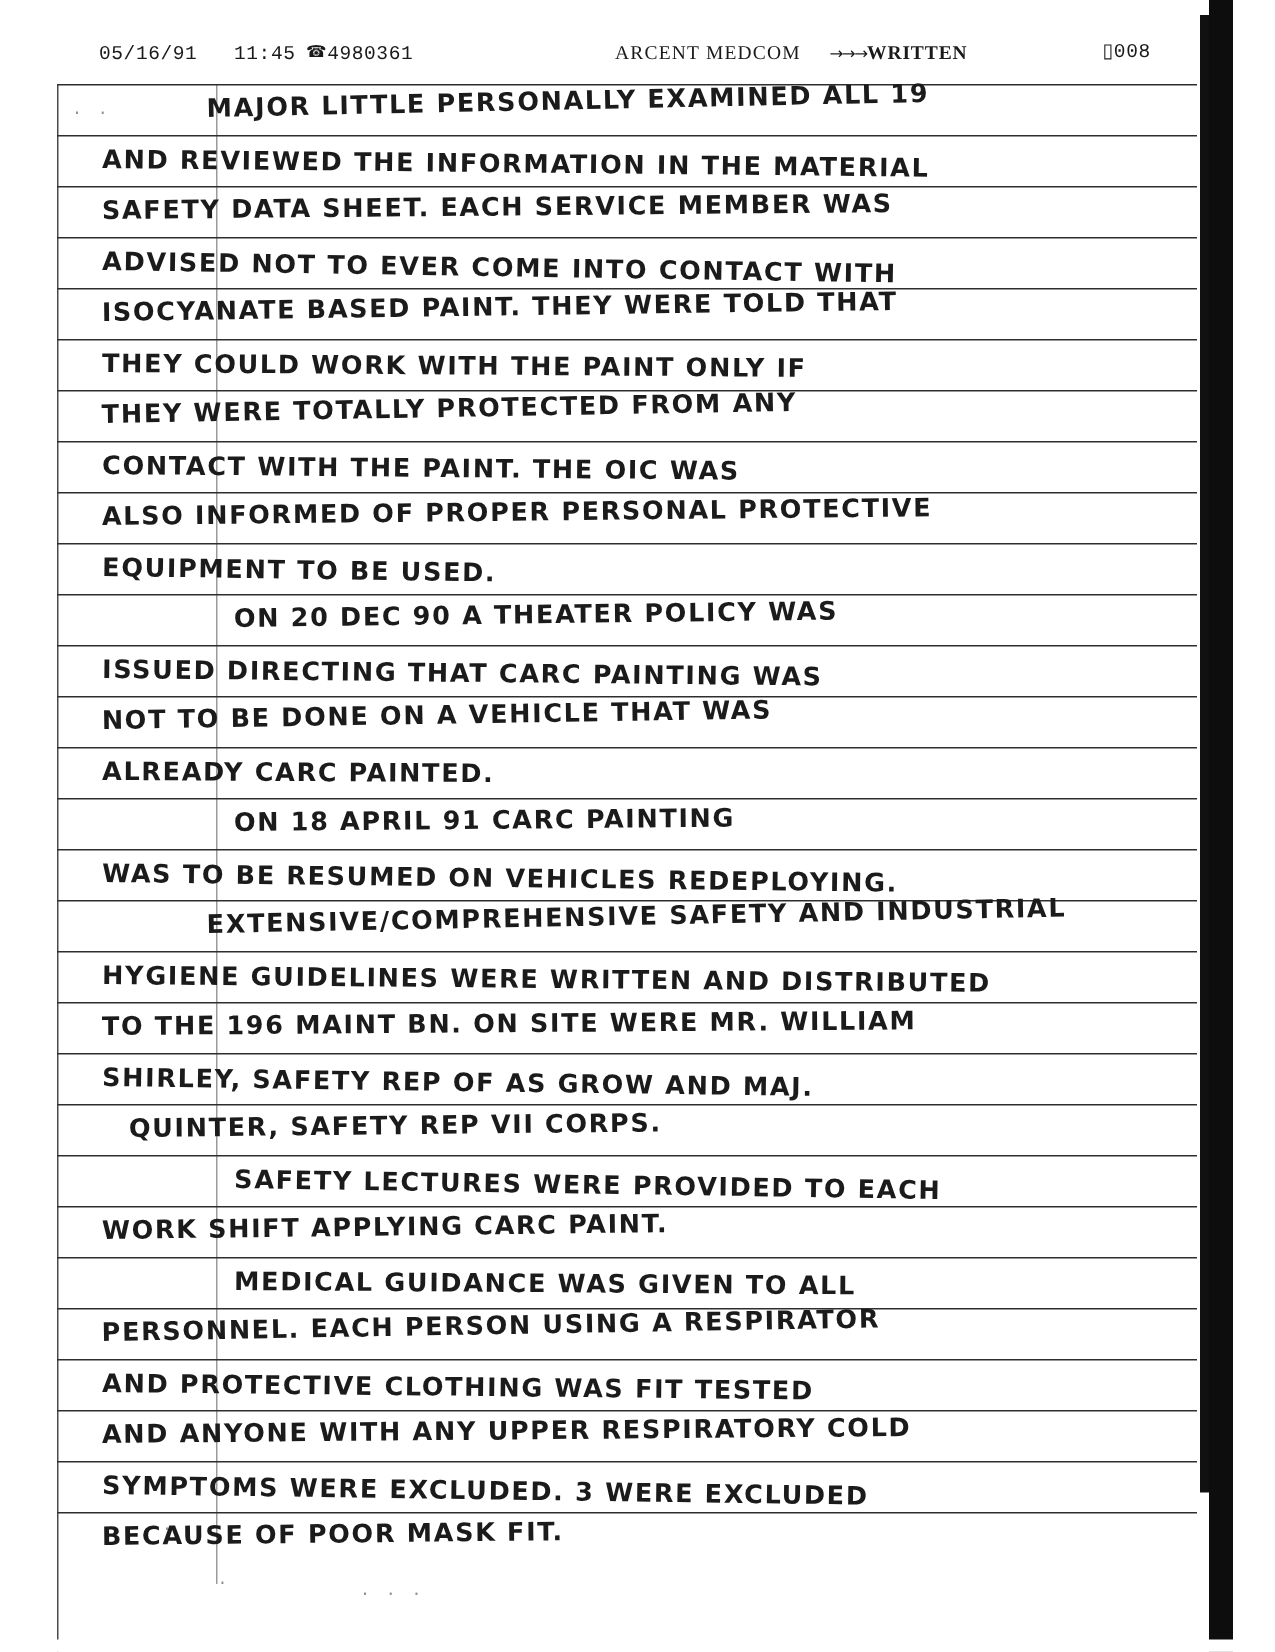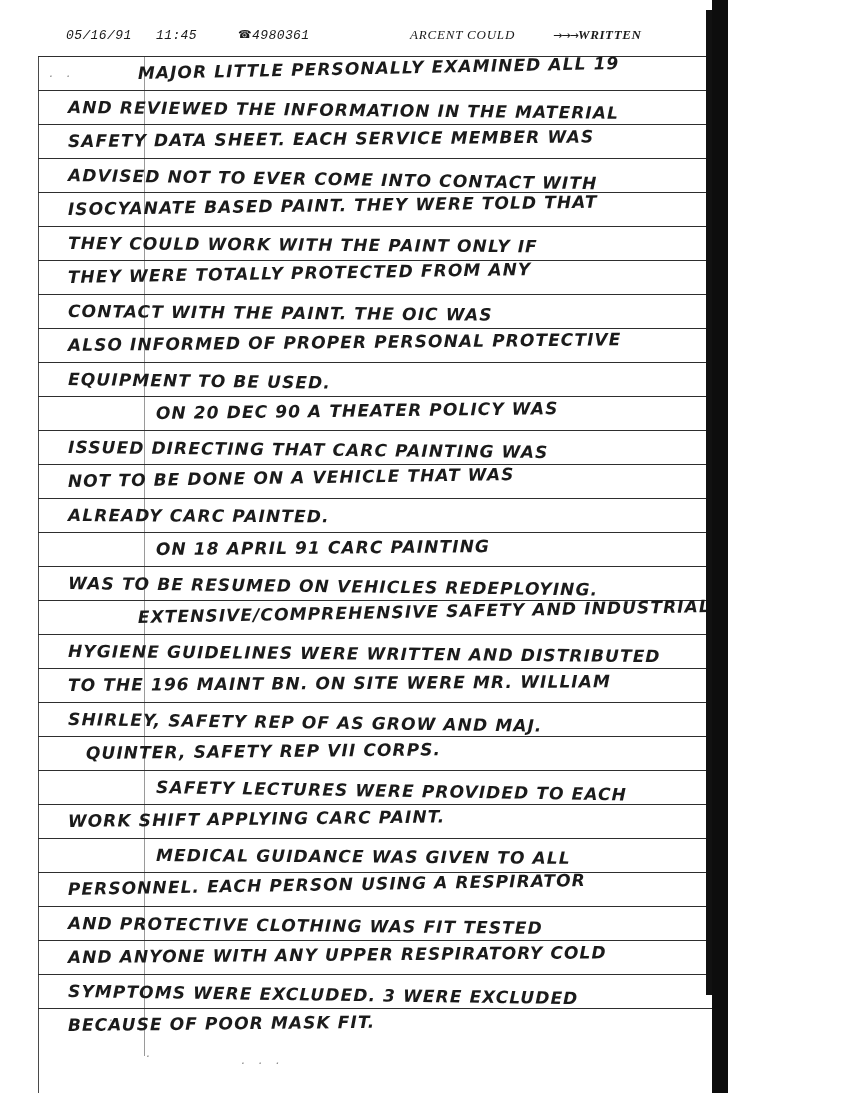--- a/index.html
+++ b/index.html
@@ -5,43 +5,42 @@
   html, body {
     margin: 0;
     padding: 0;
     background: #ffffff;
   }
   body {
     font-family: "Liberation Sans", sans-serif;
   }
   .page {
     position: relative;
-    width: 728px;
+    width: 822px;
     height: 1101px;
     background: #ffffff;
     overflow: hidden;
-    font-style: italic;
   }
 
   
   .fax-header {
     position: absolute;
     top: 26px;
     left: 0;
     width: 850px;
     height: 22px;
     font-family: "Liberation Mono", monospace;
     font-size: 13px;
     color: #1a1a1a;
     letter-spacing: 0.4px;
     white-space: nowrap;
   }
   .fh-date   { position: absolute; left: 66px;  top: 2px; }
   .fh-time   { position: absolute; left: 156px; top: 2px; }
-  .fh-phone  { position: absolute; left: 238px; top: 2px; }
+  .fh-phone  { position: absolute; left: 204px; top: 2px; }
   .fh-phone .tel-glyph {
     font-family: "DejaVu Sans", sans-serif;
     font-size: 11px;
     vertical-align: 1px;
   }
   .fh-org    { position: absolute; left: 410px; top: 1px; font-family: "Liberation Serif", serif; font-size: 13px; letter-spacing: 0.8px;}
   .fh-arrow  { position: absolute; left: 553px; top: 3px; font-family: "DejaVu Sans", sans-serif; font-size: 11px; letter-spacing: -1px;}
   .fh-dest   { position: absolute; left: 578px; top: 1px; font-family: "Liberation Serif", serif; font-size: 13px; font-weight: bold; letter-spacing: 0.6px;}
   .fh-page   { position: absolute; left: 735px; top: 1px; font-family: "Liberation Mono", monospace; font-size: 13px;}
   .fh-page .boxglyph { font-family: "DejaVu Sans", sans-serif; }
@@ -127,21 +126,21 @@
 </style>
 </head>
 <body>
 
 <div class="page">
 
   <div class="fax-header">
     <span class="fh-date">05/16/91</span>
     <span class="fh-time">11:45</span>
     <span class="fh-phone"><span class="tel-glyph">☎</span><span>4980361</span></span>
-    <span class="fh-org">ARCENT COULD</span>
+    <span class="fh-org">ARCENT MEDCOM</span>
     <span class="fh-arrow">→→→</span>
     <span class="fh-dest">WRITTEN</span>
     <span class="fh-page"><span class="boxglyph">▯</span><span>008</span></span>
   </div>
 
   <div class="ruled">
     <div class="left-edge"></div>
     <div class="margin-line"></div>
     <div id="rules">
         <div class="rule" style="top: 0px;"></div>

